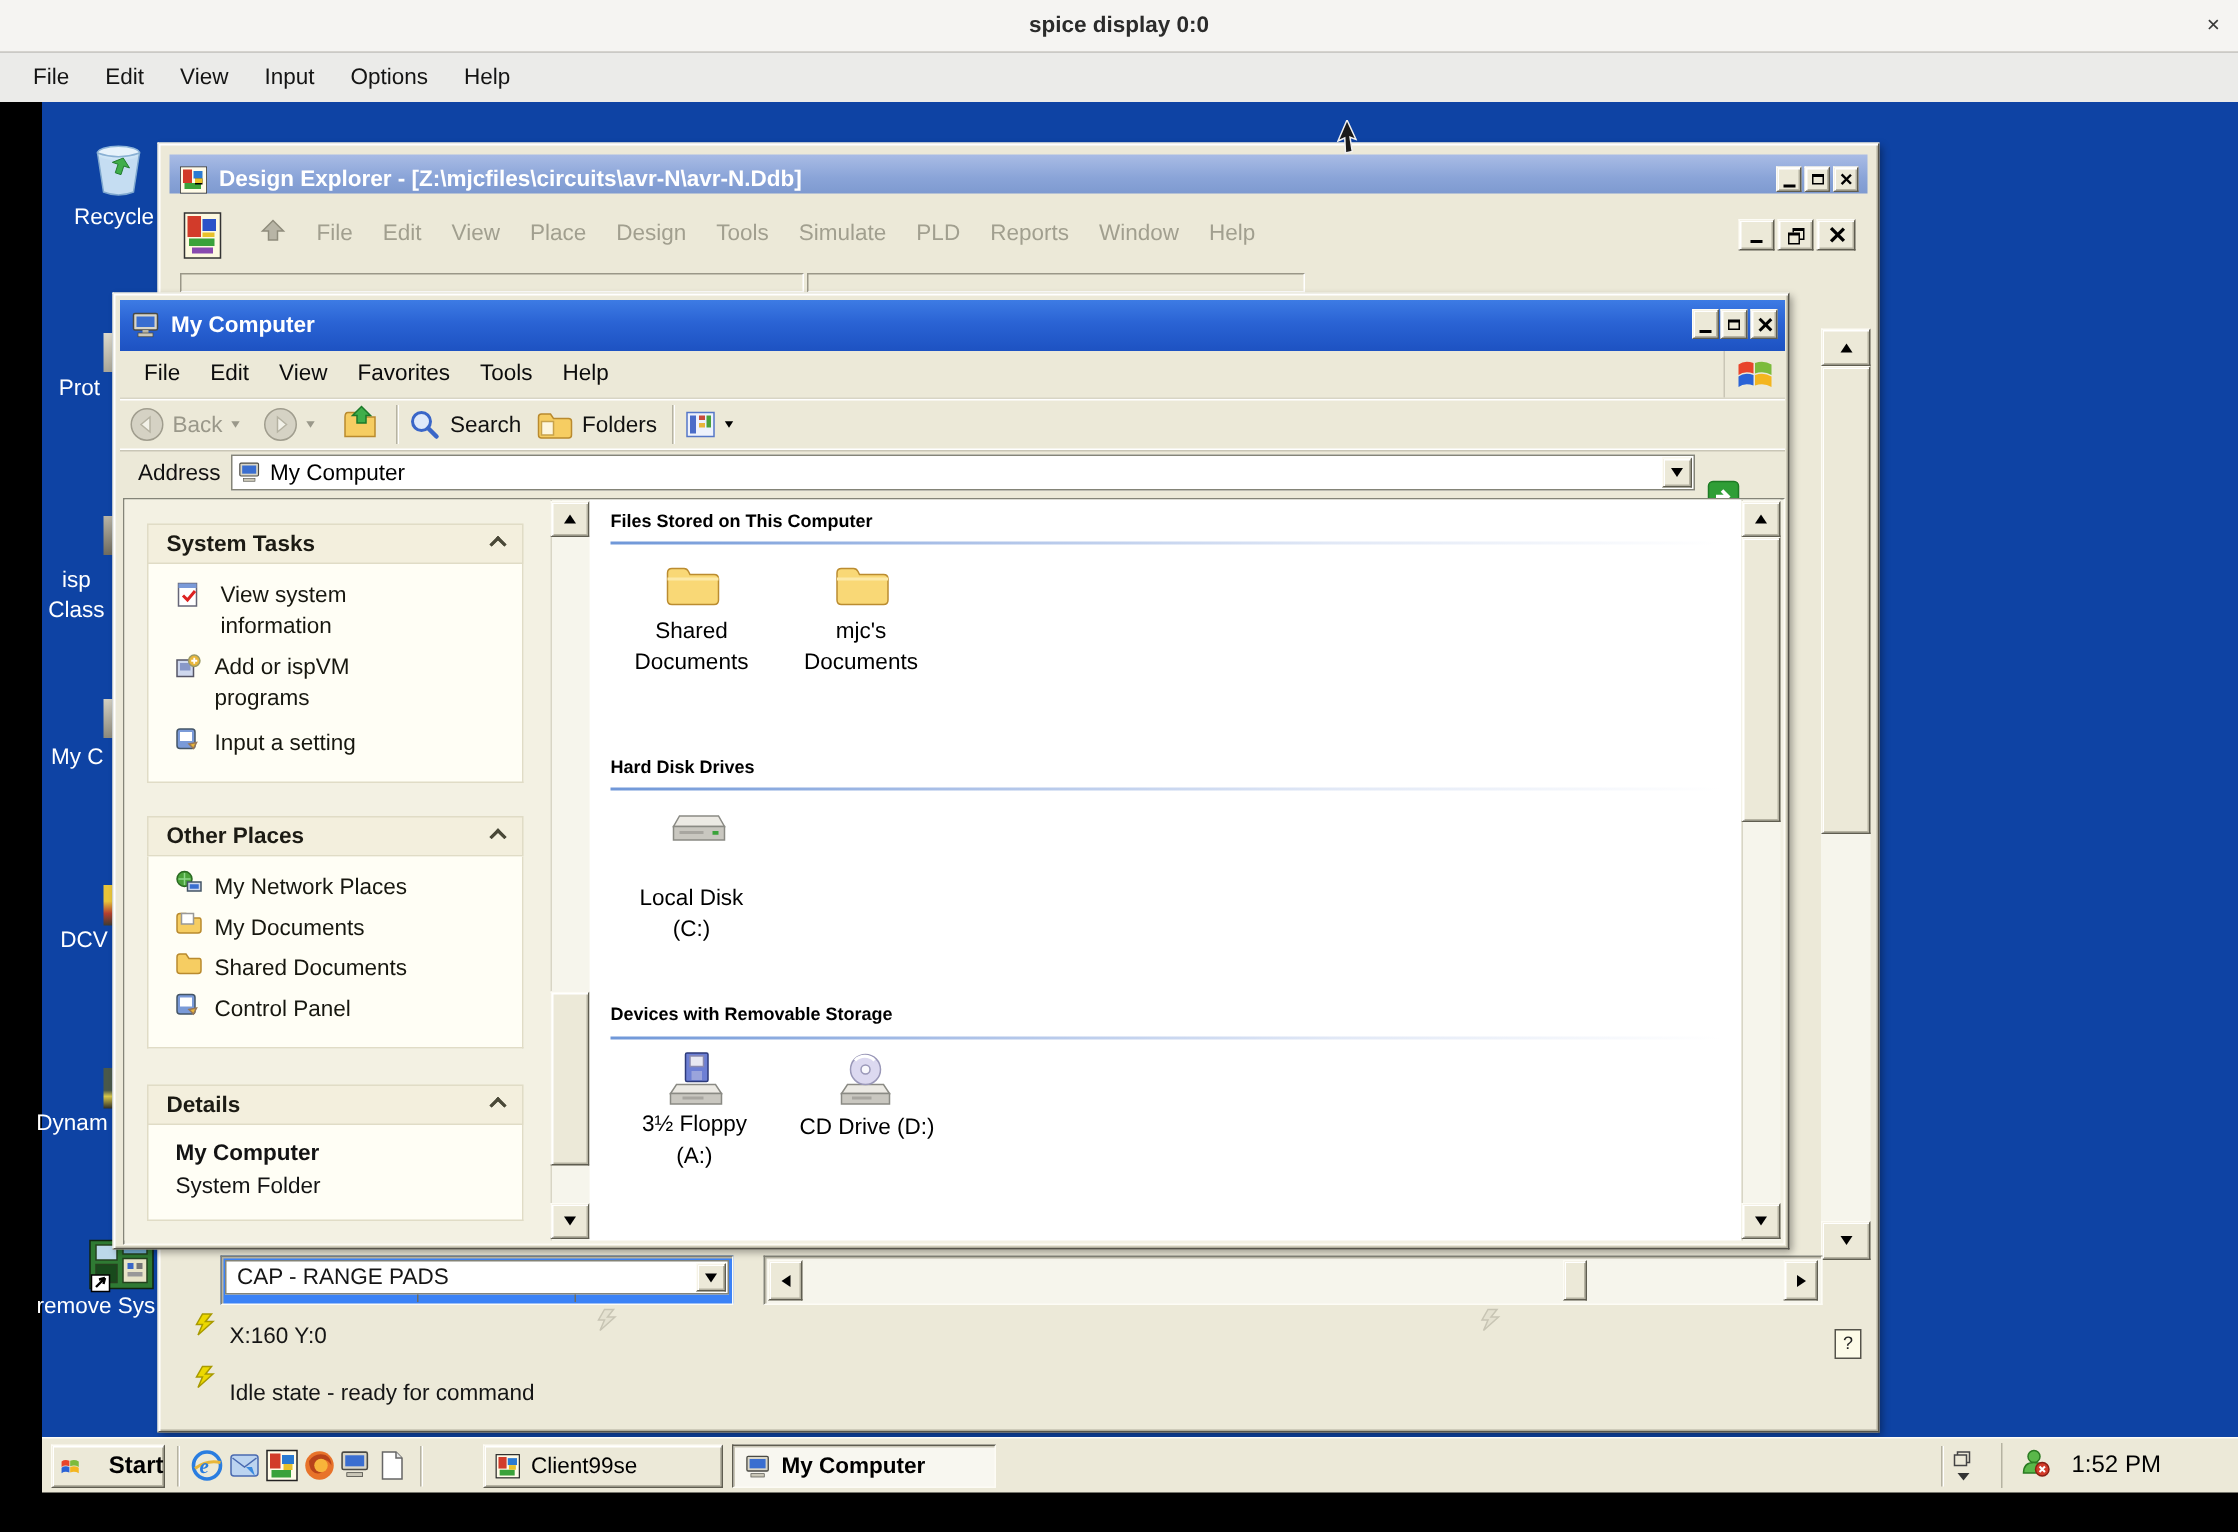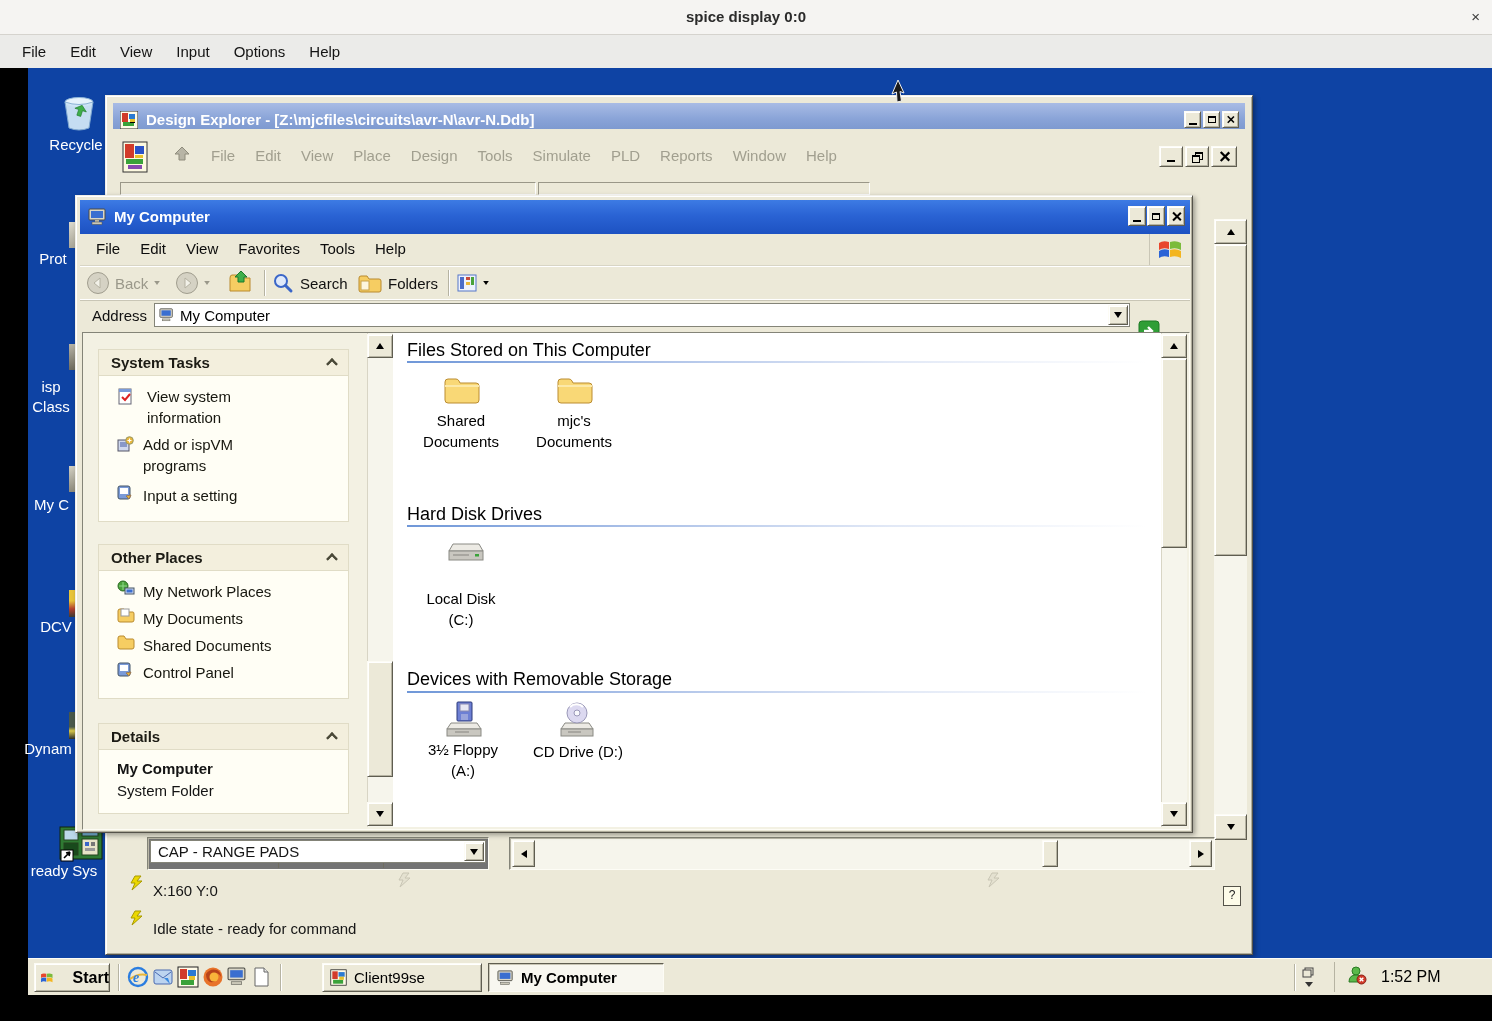--- a/index.html
+++ b/index.html
@@ -40,21 +40,21 @@
   .tri-up{width:0;height:0;border-left:4px solid transparent;border-right:4px solid transparent;border-bottom:6px solid #000;}
   .tri-down{width:0;height:0;border-left:4px solid transparent;border-right:4px solid transparent;border-top:6px solid #000;}
   .tri-left{width:0;height:0;border-top:4px solid transparent;border-bottom:4px solid transparent;border-right:6px solid #000;}
   .tri-right{width:0;height:0;border-top:4px solid transparent;border-bottom:4px solid transparent;border-left:6px solid #000;}
   .tri-down.dim{border-top-color:#9a988a;}
   .chev{display:inline-block;width:6px;height:6px;border-left:2px solid #4a4938;border-top:2px solid #4a4938;transform:rotate(45deg);}
   
   .panel-header{background:#f3efdd;border:1px solid #e0dcc6;display:flex;align-items:center;justify-content:space-between;padding:0 12px;font-weight:bold;font-size:15px;color:#1c1b14;box-sizing:border-box;}
   .panel-body{background:#fffef5;border:1px solid #e0dcc6;border-top:none;box-sizing:border-box;}
   .task-item-label{font-size:15px;color:#17170f;line-height:21px;}
-  .group-title{font-weight:normal;font-size:18px;color:#000;white-space:nowrap;}
+  .group-title{font-weight:bold;font-size:12px;color:#000;white-space:nowrap;}
   .divider{height:2px;background:linear-gradient(90deg,#6f97d8 0%,#a9bfe7 30%,#e1e8f6 65%,rgba(255,255,255,0) 100%);}
   .icon-label{position:absolute;font-size:15px;color:#000;text-align:center;line-height:21px;}
   .status-text{font-size:15px;color:#151515;white-space:nowrap;}
   .sb-track{background:#f6f5ec;box-sizing:border-box;}
   .combo-field{background:#fff;display:flex;align-items:center;box-sizing:border-box;}
   .tick{position:absolute;width:1px;height:5px;background:#6f6d60;}
 </style>
 </head>
 <body>
 
@@ -106,21 +106,21 @@
       <rect x="24" y="4" width="16" height="6" fill="#77b4d8" stroke="#25421f"></rect>
       <rect x="24" y="13" width="16" height="16" fill="#e8e4c8" stroke="#25421f"></rect>
       <rect x="27" y="16" width="4" height="4" fill="#3a66c8"></rect>
         <rect x="33" y="16" width="4" height="4" fill="#777"></rect>
       <rect x="27" y="22" width="10" height="3" fill="#999"></rect>
       <rect x="6" y="17" width="14" height="12" fill="#184a1c" stroke="#25421f"></rect>
       <rect x="3" y="24" width="12" height="11" fill="#fff" stroke="#000"></rect>
       <path d="M6 32 L12 26 M12 26 l-4 1 M12 26 l-1 4" stroke="#000" stroke-width="1.6" fill="none"></path>
     </svg>
   </div>
-  <div class="dt-label" style="left:22px;top:861px;width:84px;white-space:nowrap;">ready Sys</div>
+  <div class="dt-label" style="left:22px;top:861px;width:84px;white-space:nowrap;">remove Sys</div>
 
   <div class="abs winframe" style="left:105px;top:95px;width:1148px;height:860px;">
 
     <div class="abs titlebar-inactive" style="left:7px;top:7px;width:1132px;height:26px;">
       <div class="abs" style="left:7px;top:8px;width:18px;height:18px;">
         <svg width="18" height="18" viewBox="0 0 18 18">
             <rect x="0" y="0" width="18" height="18" fill="#fffbe8" stroke="#222"></rect>
             <rect x="2" y="2" width="6" height="9" fill="#d23b2a"></rect>
             <rect x="9" y="3" width="6" height="5" fill="#2a7ad2"></rect>
             <rect x="3" y="11" width="11" height="4" fill="#3aa23a"></rect>
@@ -185,21 +185,21 @@
 
     <div class="abs tbtn raised" style="left:1108px;top:123px;width:33px;height:25px;">
         <span class="tri-up"></span>
       </div>
     <div class="abs sb-track" style="left:1108px;top:148px;width:33px;height:570px;"></div>
     <div class="abs raised" style="left:1108px;top:148px;width:33px;height:312px;"></div>
     <div class="abs tbtn raised" style="left:1108px;top:718px;width:33px;height:26px;">
         <span class="tri-down"></span>
       </div>
 
-    <div class="abs sunken" style="left:41px;top:741px;width:342px;height:33px;background:#737373;">
+    <div class="abs sunken" style="left:41px;top:741px;width:342px;height:33px;background:#3b82f6;">
       <div class="combo-field" style="position:absolute;left:2px;top:2px;width:336px;height:23px;border:1px solid #848478;">
         <span class="status-text" style="padding-left:7px;">CAP - RANGE PADS</span>
         <div class="abs tbtn raised" style="right:1px;top:1px;width:20px;height:19px;">
             <span class="tri-down"></span>
           </div>
       </div>
       <span class="tick" style="left:130px;bottom:1px;"></span>
       <span class="tick" style="left:235px;bottom:1px;"></span>
     </div>
     <div class="abs sunken sb-track" style="left:403px;top:741px;width:706px;height:33px;">

